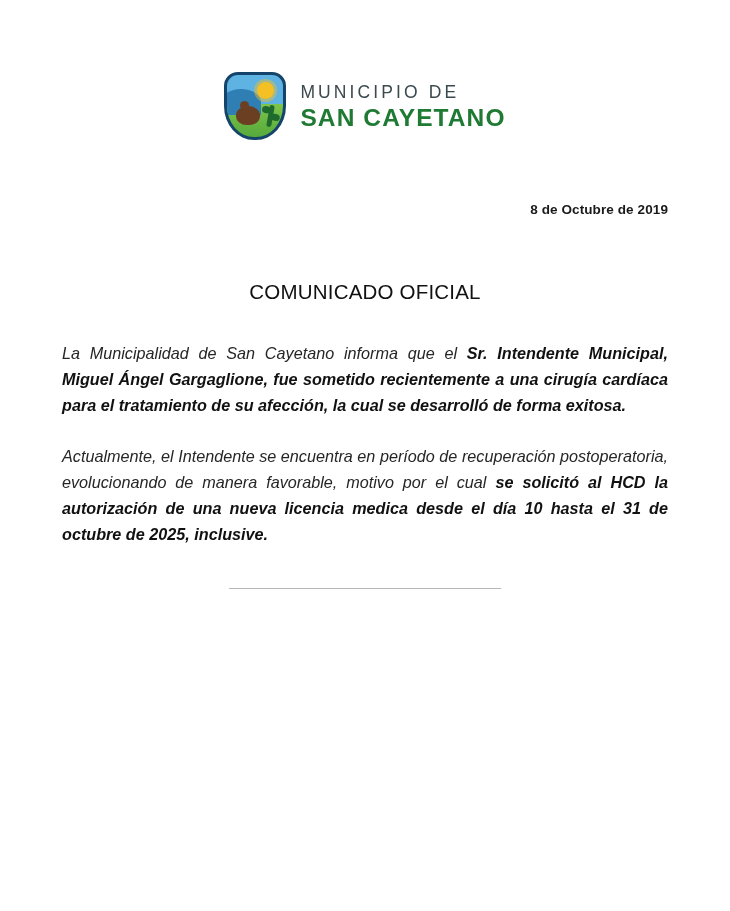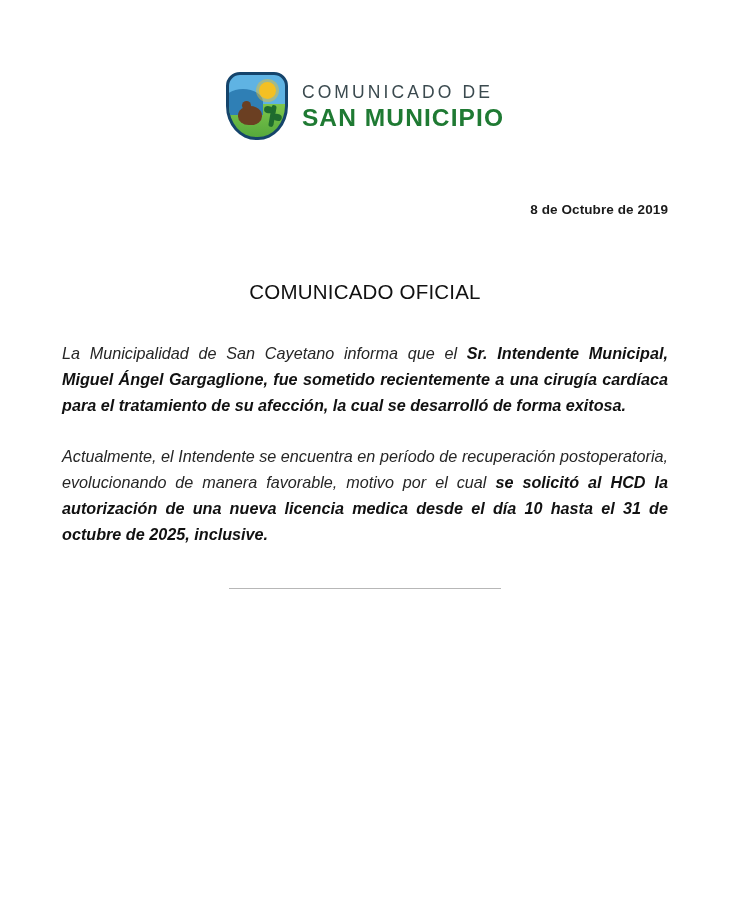--- a/index.html
+++ b/index.html
@@ -184,22 +184,22 @@
   <div class="header">
     <div class="crest">
       <div class="crest-shield">
         <div class="crest-hill"></div>
         <div class="crest-sun"></div>
         <div class="crest-animal"></div>
         <div class="crest-wheat"></div>
       </div>
     </div>
     <div class="wordmark">
-      <div class="line1">COMUNICADO DE</div>
-      <div class="line2">SAN MUNICIPIO</div>
+      <div class="line1">MUNICIPIO DE</div>
+      <div class="line2">SAN CAYETANO</div>
     </div>
   </div>
 
   <div class="doc-date">8 de Octubre de 2019</div>
 
   <div class="doc-title">COMUNICADO OFICIAL</div>
 
   <div class="body-copy">
     <p class="para"><span>La Municipalidad de San Cayetano informa que el </span><b>Sr. Intendente Municipal, Miguel Ángel Gargaglione, fue sometido recientemente a una cirugía cardíaca para el tratamiento de su afección, la cual se desarrolló de forma exitosa.</b></p>
     <p class="para"><span>Actualmente, el Intendente se encuentra en período de recuperación postoperatoria, evolucionando de manera favorable, motivo por el cual </span><b>se solicitó al HCD la autorización de una nueva licencia medica desde el día 10 hasta el 31 de octubre de 2025, inclusive.</b></p>

